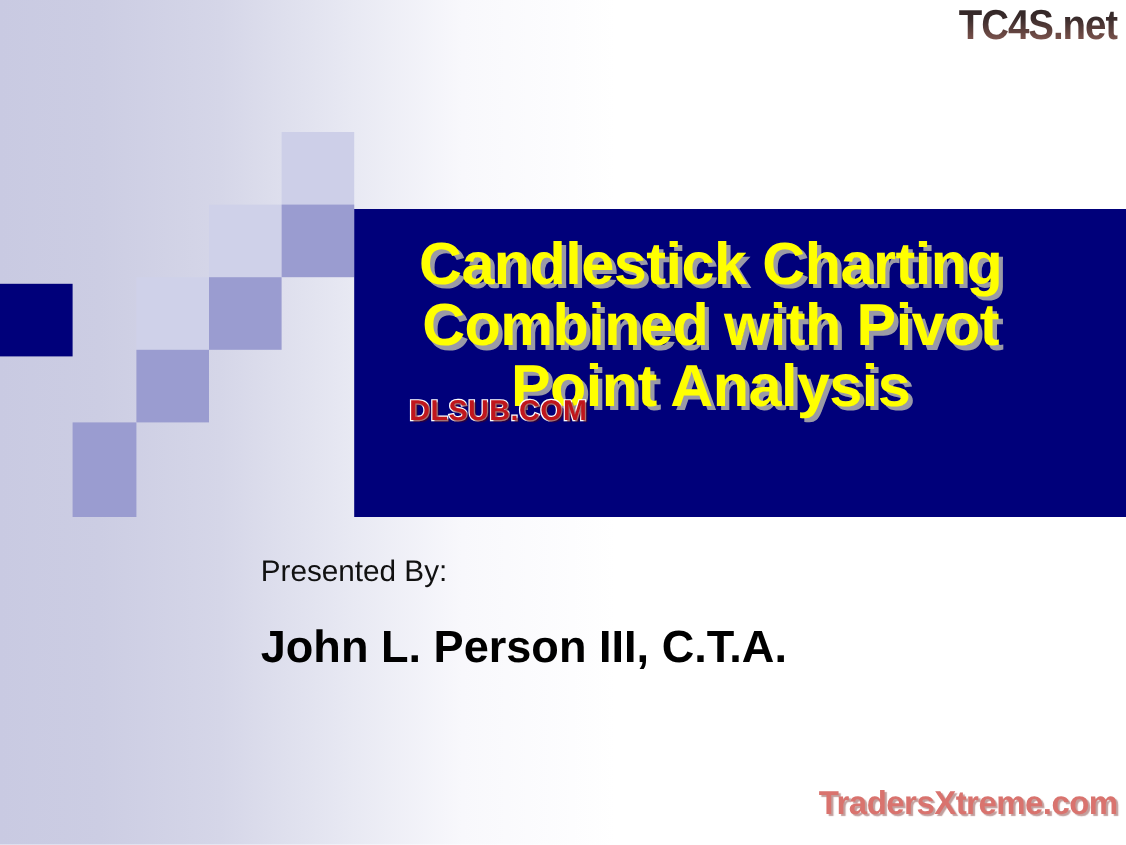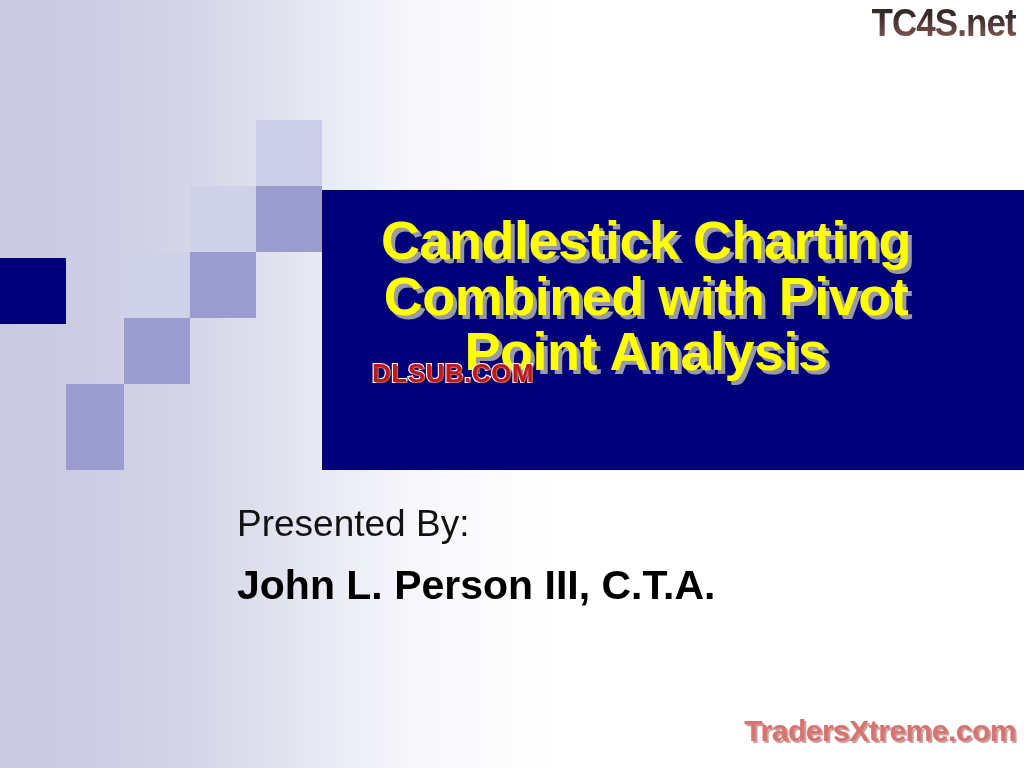--- a/index.html
+++ b/index.html
@@ -60,29 +60,29 @@
 
   
   #subtitle-block {
     position: absolute;
     left: 237px;
     top: 505px;
     width: 700px;
     color: #000000;
   }
   #presented-by {
-    font-size: 37px;
+    font-size: 27px;
     font-weight: normal;
     line-height: 1.05;
     color: #111111;
   }
   #presenter-name {
     font-size: 41px;
     font-weight: bold;
-    margin-top: 20px;
+    margin-top: 34px;
     line-height: 1.05;
     color: #000000;
   }
 
   
   #wm-tc4s {
     position: absolute;
     right: 8px;
     top: 2px;
     font-size: 38px;

